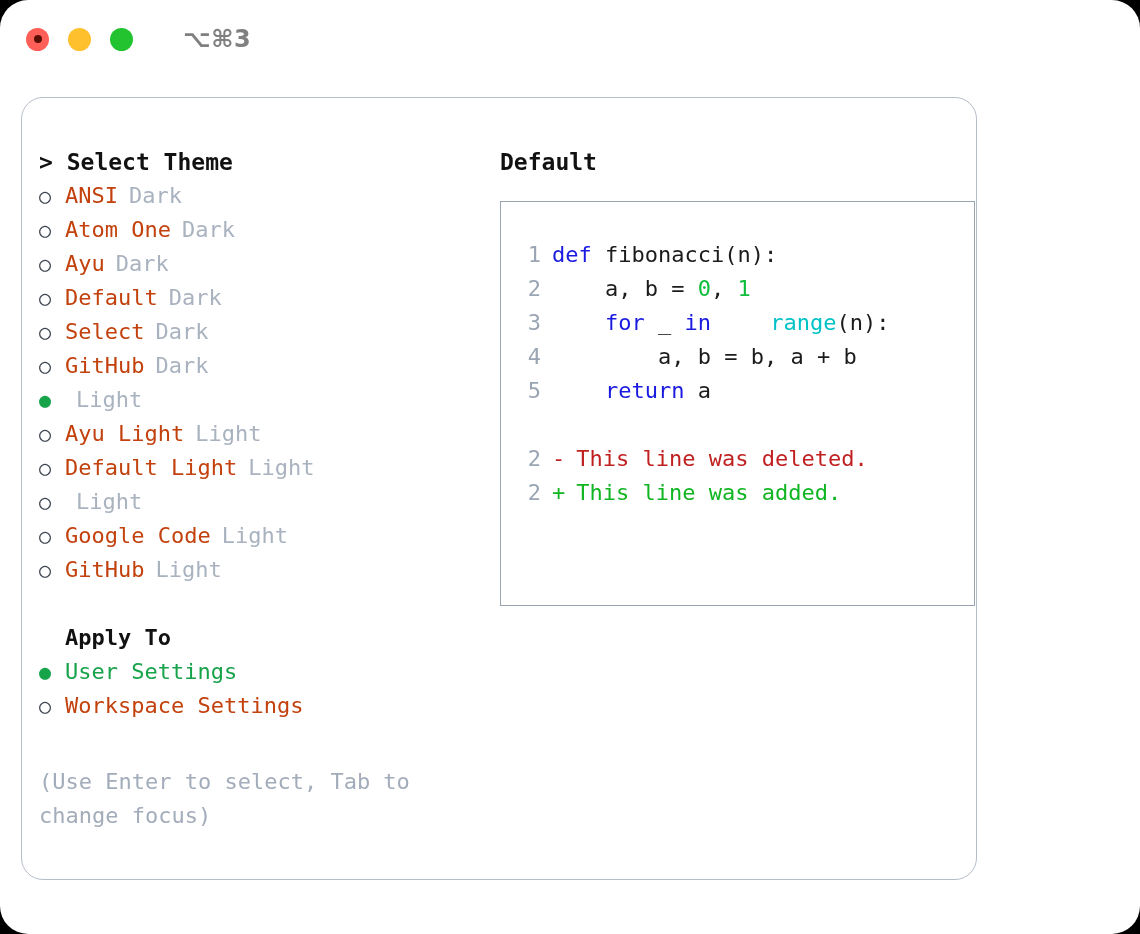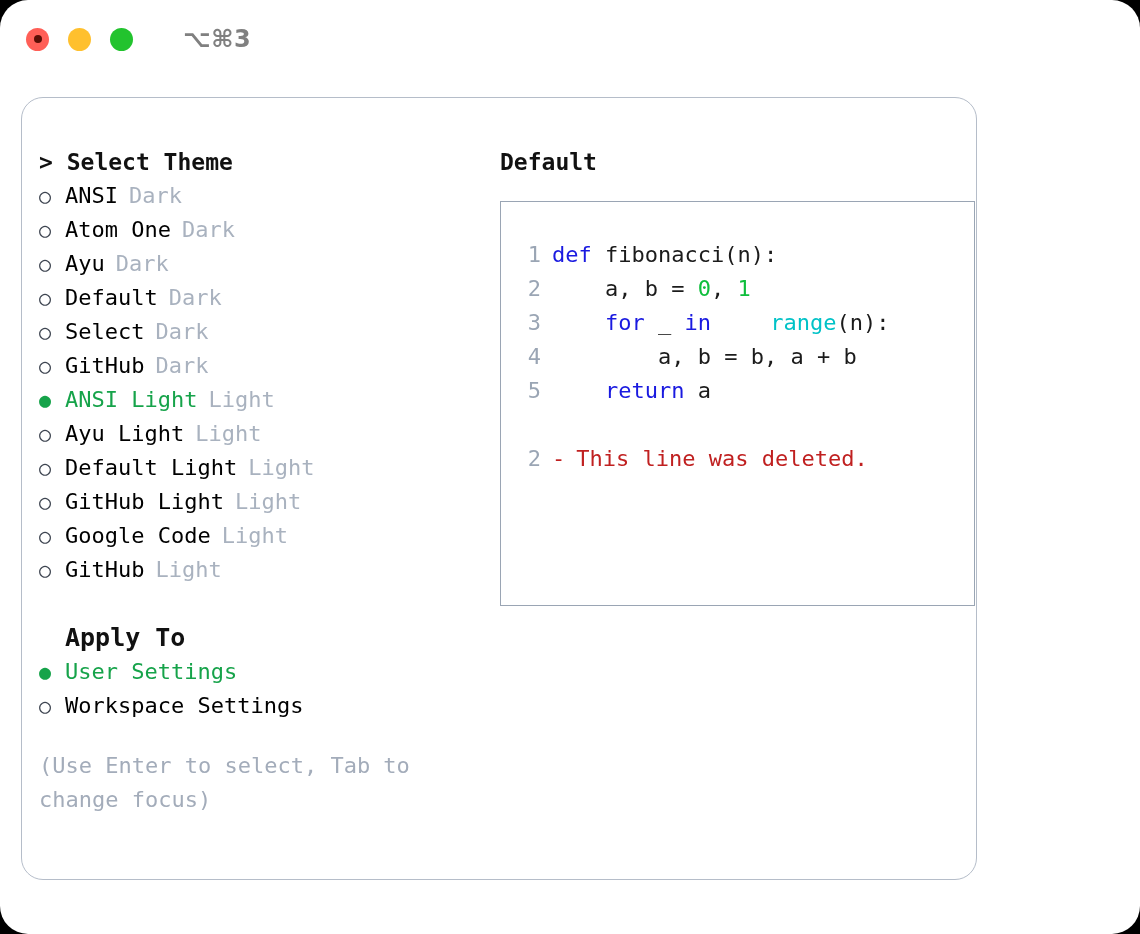--- a/index.html
+++ b/index.html
@@ -112,45 +112,46 @@
     font-size: 22px;
     white-space: pre;
   }
   .opt .bullet {
     width: 26px;
     flex: 0 0 26px;
     font-size: 20px;
     color: #3d4450;
   }
   .opt.selected .bullet { color: #16a34a; }
-  .opt .opt-label { color: #000000; }
+  .opt .opt-label { color: #c2410c; }
   .opt.selected .opt-label { color: #16a34a; }
   .opt .opt-badge {
     color: #a9b2bf;
     margin-left: 11px;
   }
 
   .apply-head {
-    font-size: 25px;
+    font-size: 22px;
     font-weight: 700;
     color: #111111;
     line-height: 34px;
     padding-left: 26px;
     white-space: pre;
   }
 
   .spacer-lg { height: 34px; }
   .spacer-sm { height: 26px; }
 
   .hint {
     font-size: 22px;
     color: #a3acba;
     line-height: 34px;
     width: 410px;
     white-space: pre-wrap;
+    margin-top: 16px;
   }
 
   
   .right-col {
     flex: 1;
     padding: 47px 0 0 13px;
     box-sizing: border-box;
   }
   .preview-title {
     font-size: 23px;
@@ -215,24 +216,24 @@
 
         <div class="section-title">&gt; Select Theme</div>
 
         <div class="opt-list" id="theme-list">
             <div class="opt"><span class="bullet">○</span><span class="opt-label">ANSI</span><span class="opt-badge">Dark</span></div>
             <div class="opt"><span class="bullet">○</span><span class="opt-label">Atom One</span><span class="opt-badge">Dark</span></div>
             <div class="opt"><span class="bullet">○</span><span class="opt-label">Ayu</span><span class="opt-badge">Dark</span></div>
             <div class="opt"><span class="bullet">○</span><span class="opt-label">Default</span><span class="opt-badge">Dark</span></div>
             <div class="opt"><span class="bullet">○</span><span class="opt-label">Select</span><span class="opt-badge">Dark</span></div>
             <div class="opt"><span class="bullet">○</span><span class="opt-label">GitHub</span><span class="opt-badge">Dark</span></div>
-            <div class="opt selected"><span class="bullet">●</span><span class="opt-label">ANSI Light</span><span class="opt-badge">Light</span></div>
+            <div class="opt selected"><span class="bullet">●</span><span class="opt-badge">Light</span></div>
             <div class="opt"><span class="bullet">○</span><span class="opt-label">Ayu Light</span><span class="opt-badge">Light</span></div>
             <div class="opt"><span class="bullet">○</span><span class="opt-label">Default Light</span><span class="opt-badge">Light</span></div>
-            <div class="opt"><span class="bullet">○</span><span class="opt-label">GitHub Light</span><span class="opt-badge">Light</span></div>
+            <div class="opt"><span class="bullet">○</span><span class="opt-badge">Light</span></div>
             <div class="opt"><span class="bullet">○</span><span class="opt-label">Google Code</span><span class="opt-badge">Light</span></div>
             <div class="opt"><span class="bullet">○</span><span class="opt-label">GitHub</span><span class="opt-badge">Light</span></div>
           </div>
 
         <div class="spacer-lg"></div>
 
         <div class="apply-head">Apply To</div>
 
         <div class="opt-list" id="apply-list">
             <div class="opt selected"><span class="bullet">●</span><span class="opt-label">User Settings</span></div>
@@ -251,19 +252,20 @@
           <div id="code-block">
               <div class="code-line"><span class="lnum">1</span><span class="tok-kw">def </span><span class="tok-txt">fibonacci(n):</span></div>
               <div class="code-line"><span class="lnum">2</span><span class="tok-txt">    a, b = </span><span class="tok-num">0</span><span class="tok-txt">, </span><span class="tok-num">1</span></div>
               <div class="code-line"><span class="lnum">3</span><span class="tok-txt">    </span><span class="tok-kw">for</span><span class="tok-txt"> _ </span><span class="tok-kw">in</span><span class="tok-txt"> </span><span class="tok-fn">range</span><span class="tok-txt">(n):</span></div>
               <div class="code-line"><span class="lnum">4</span><span class="tok-txt">        a, b = b, a + b</span></div>
               <div class="code-line"><span class="lnum">5</span><span class="tok-txt">    </span><span class="tok-kw">return</span><span class="tok-txt"> a</span></div>
             </div>
           <div class="diff-gap"></div>
           <div id="diff-block">
               <div class="diff-line diff-del"><span class="lnum">2</span><span class="sign">-</span><span> This line was deleted.</span></div>
+              <div class="diff-line diff-add"><span class="lnum">2</span><span class="sign">+</span><span> This line was added.</span></div>
             </div>
         </div>
       </div>
 
     </div>
   </div>
 </div>
 
 </body></html>

